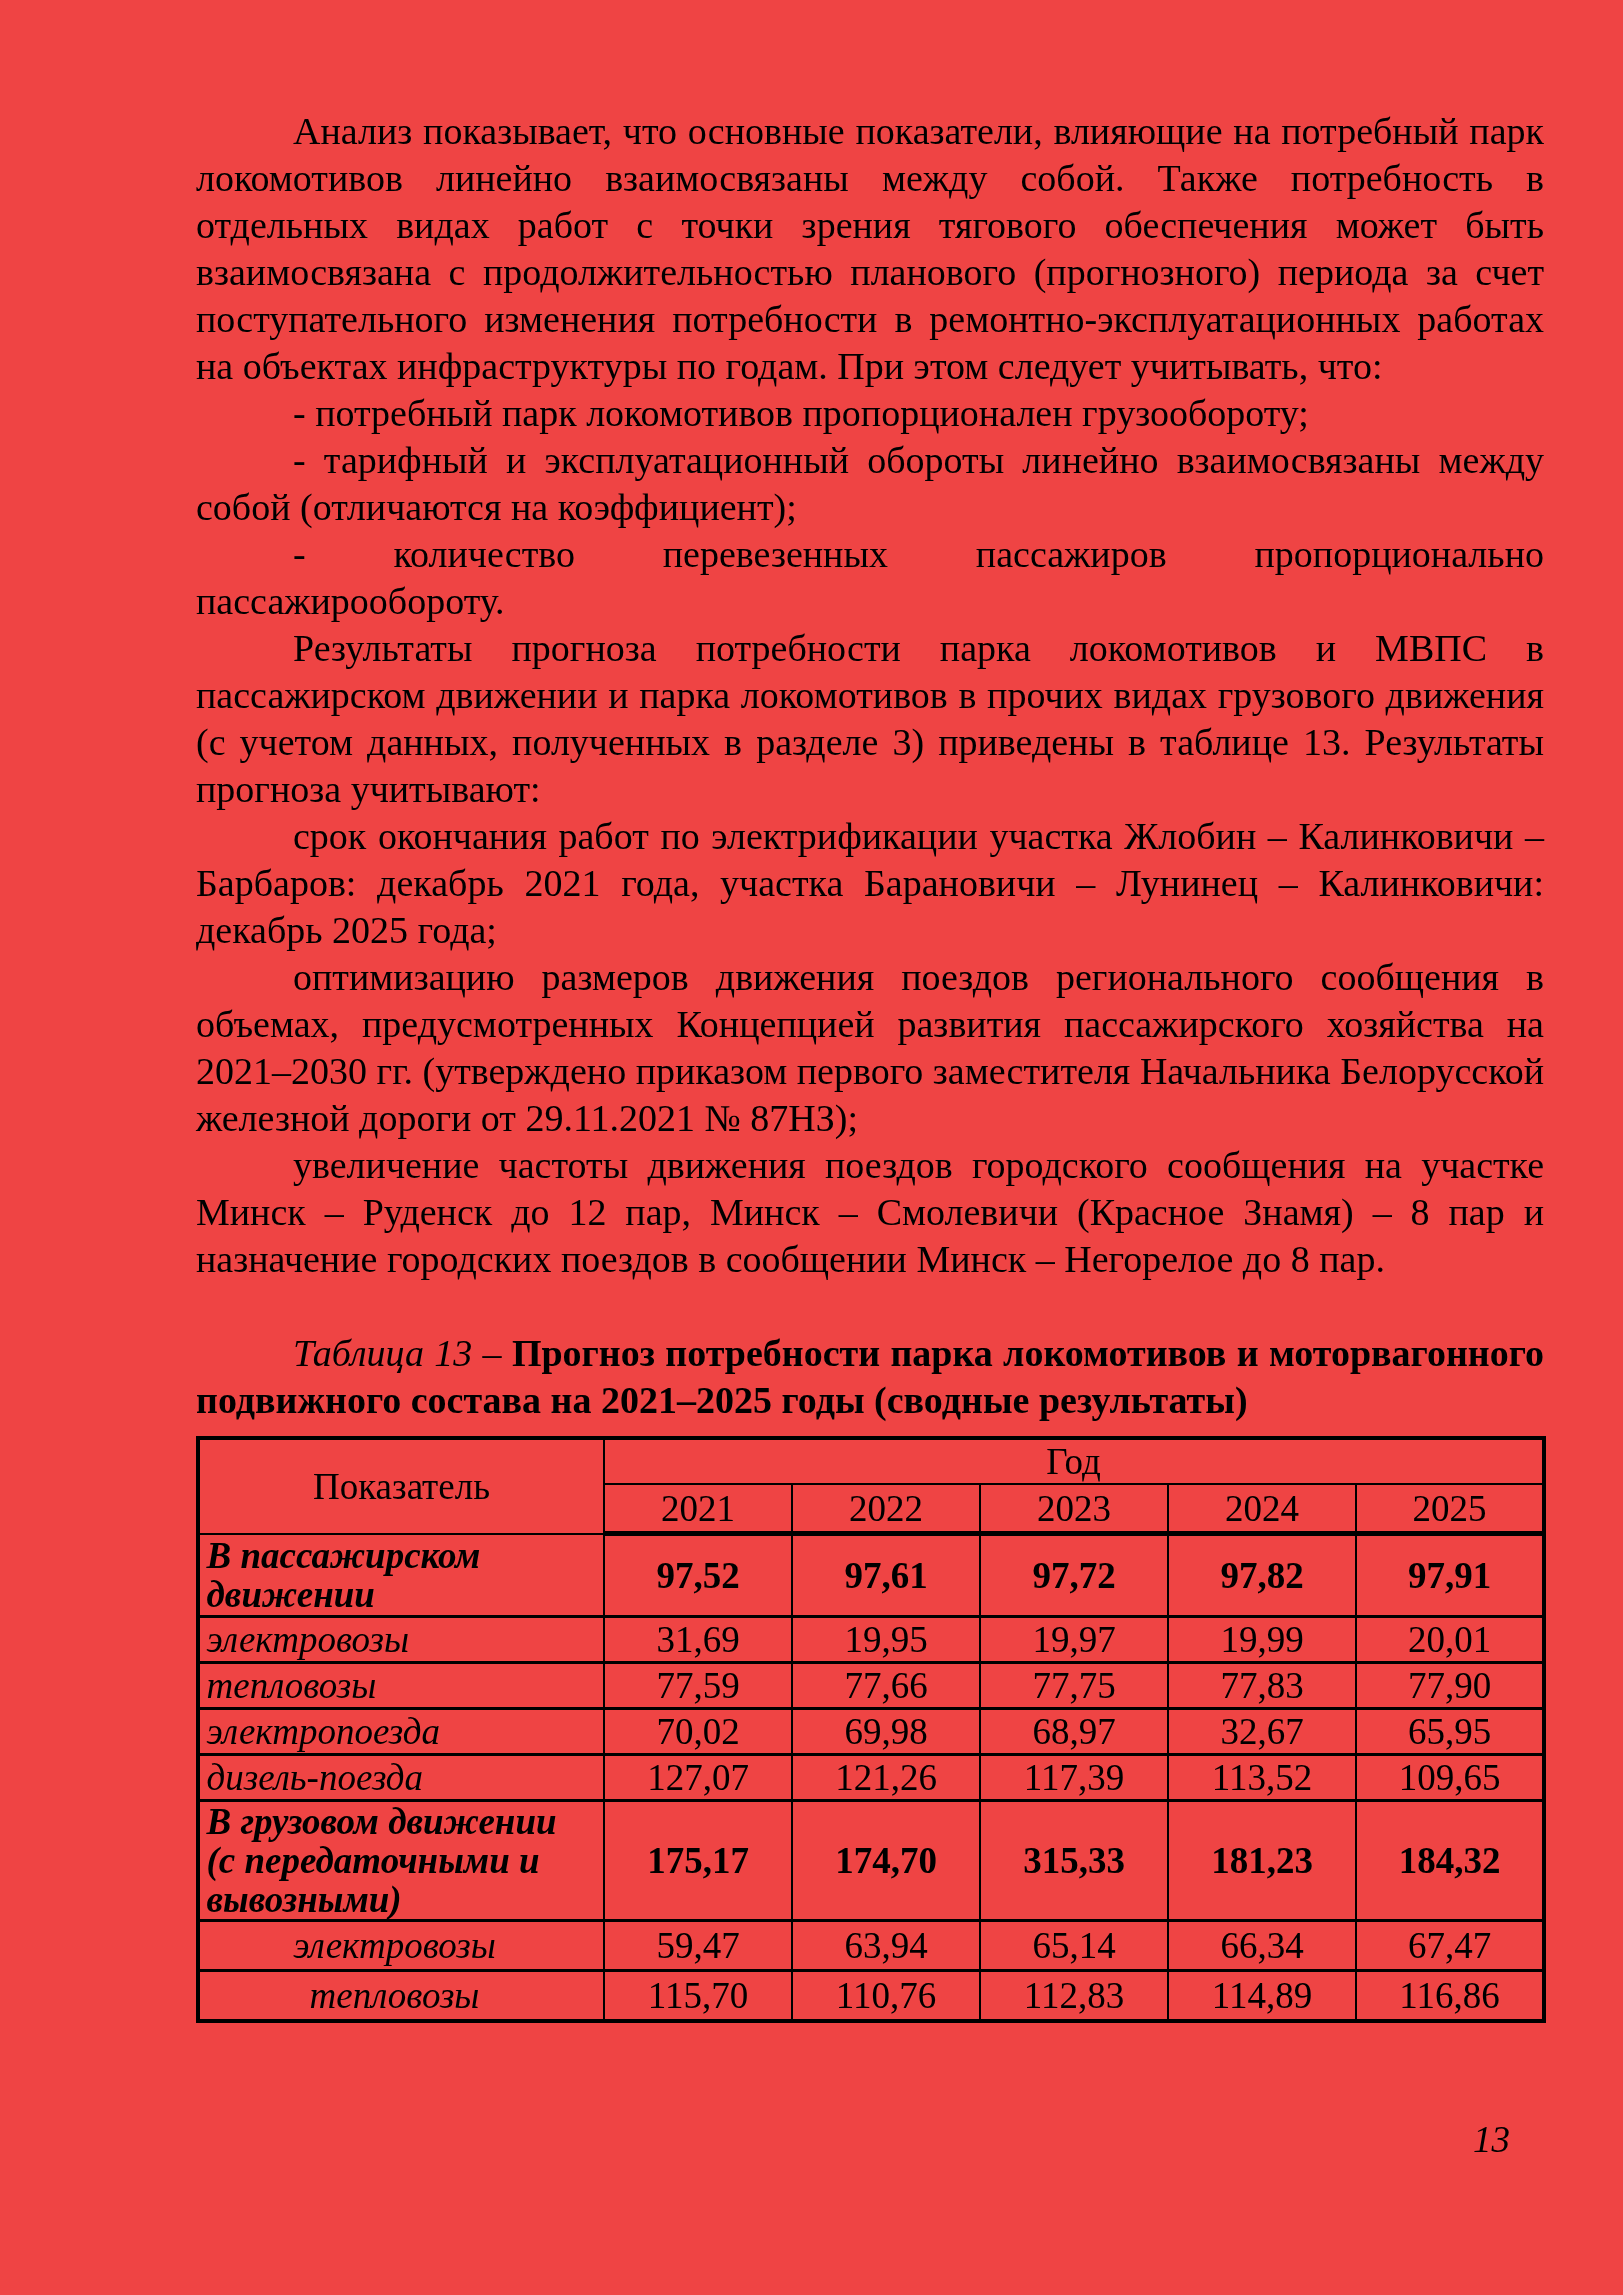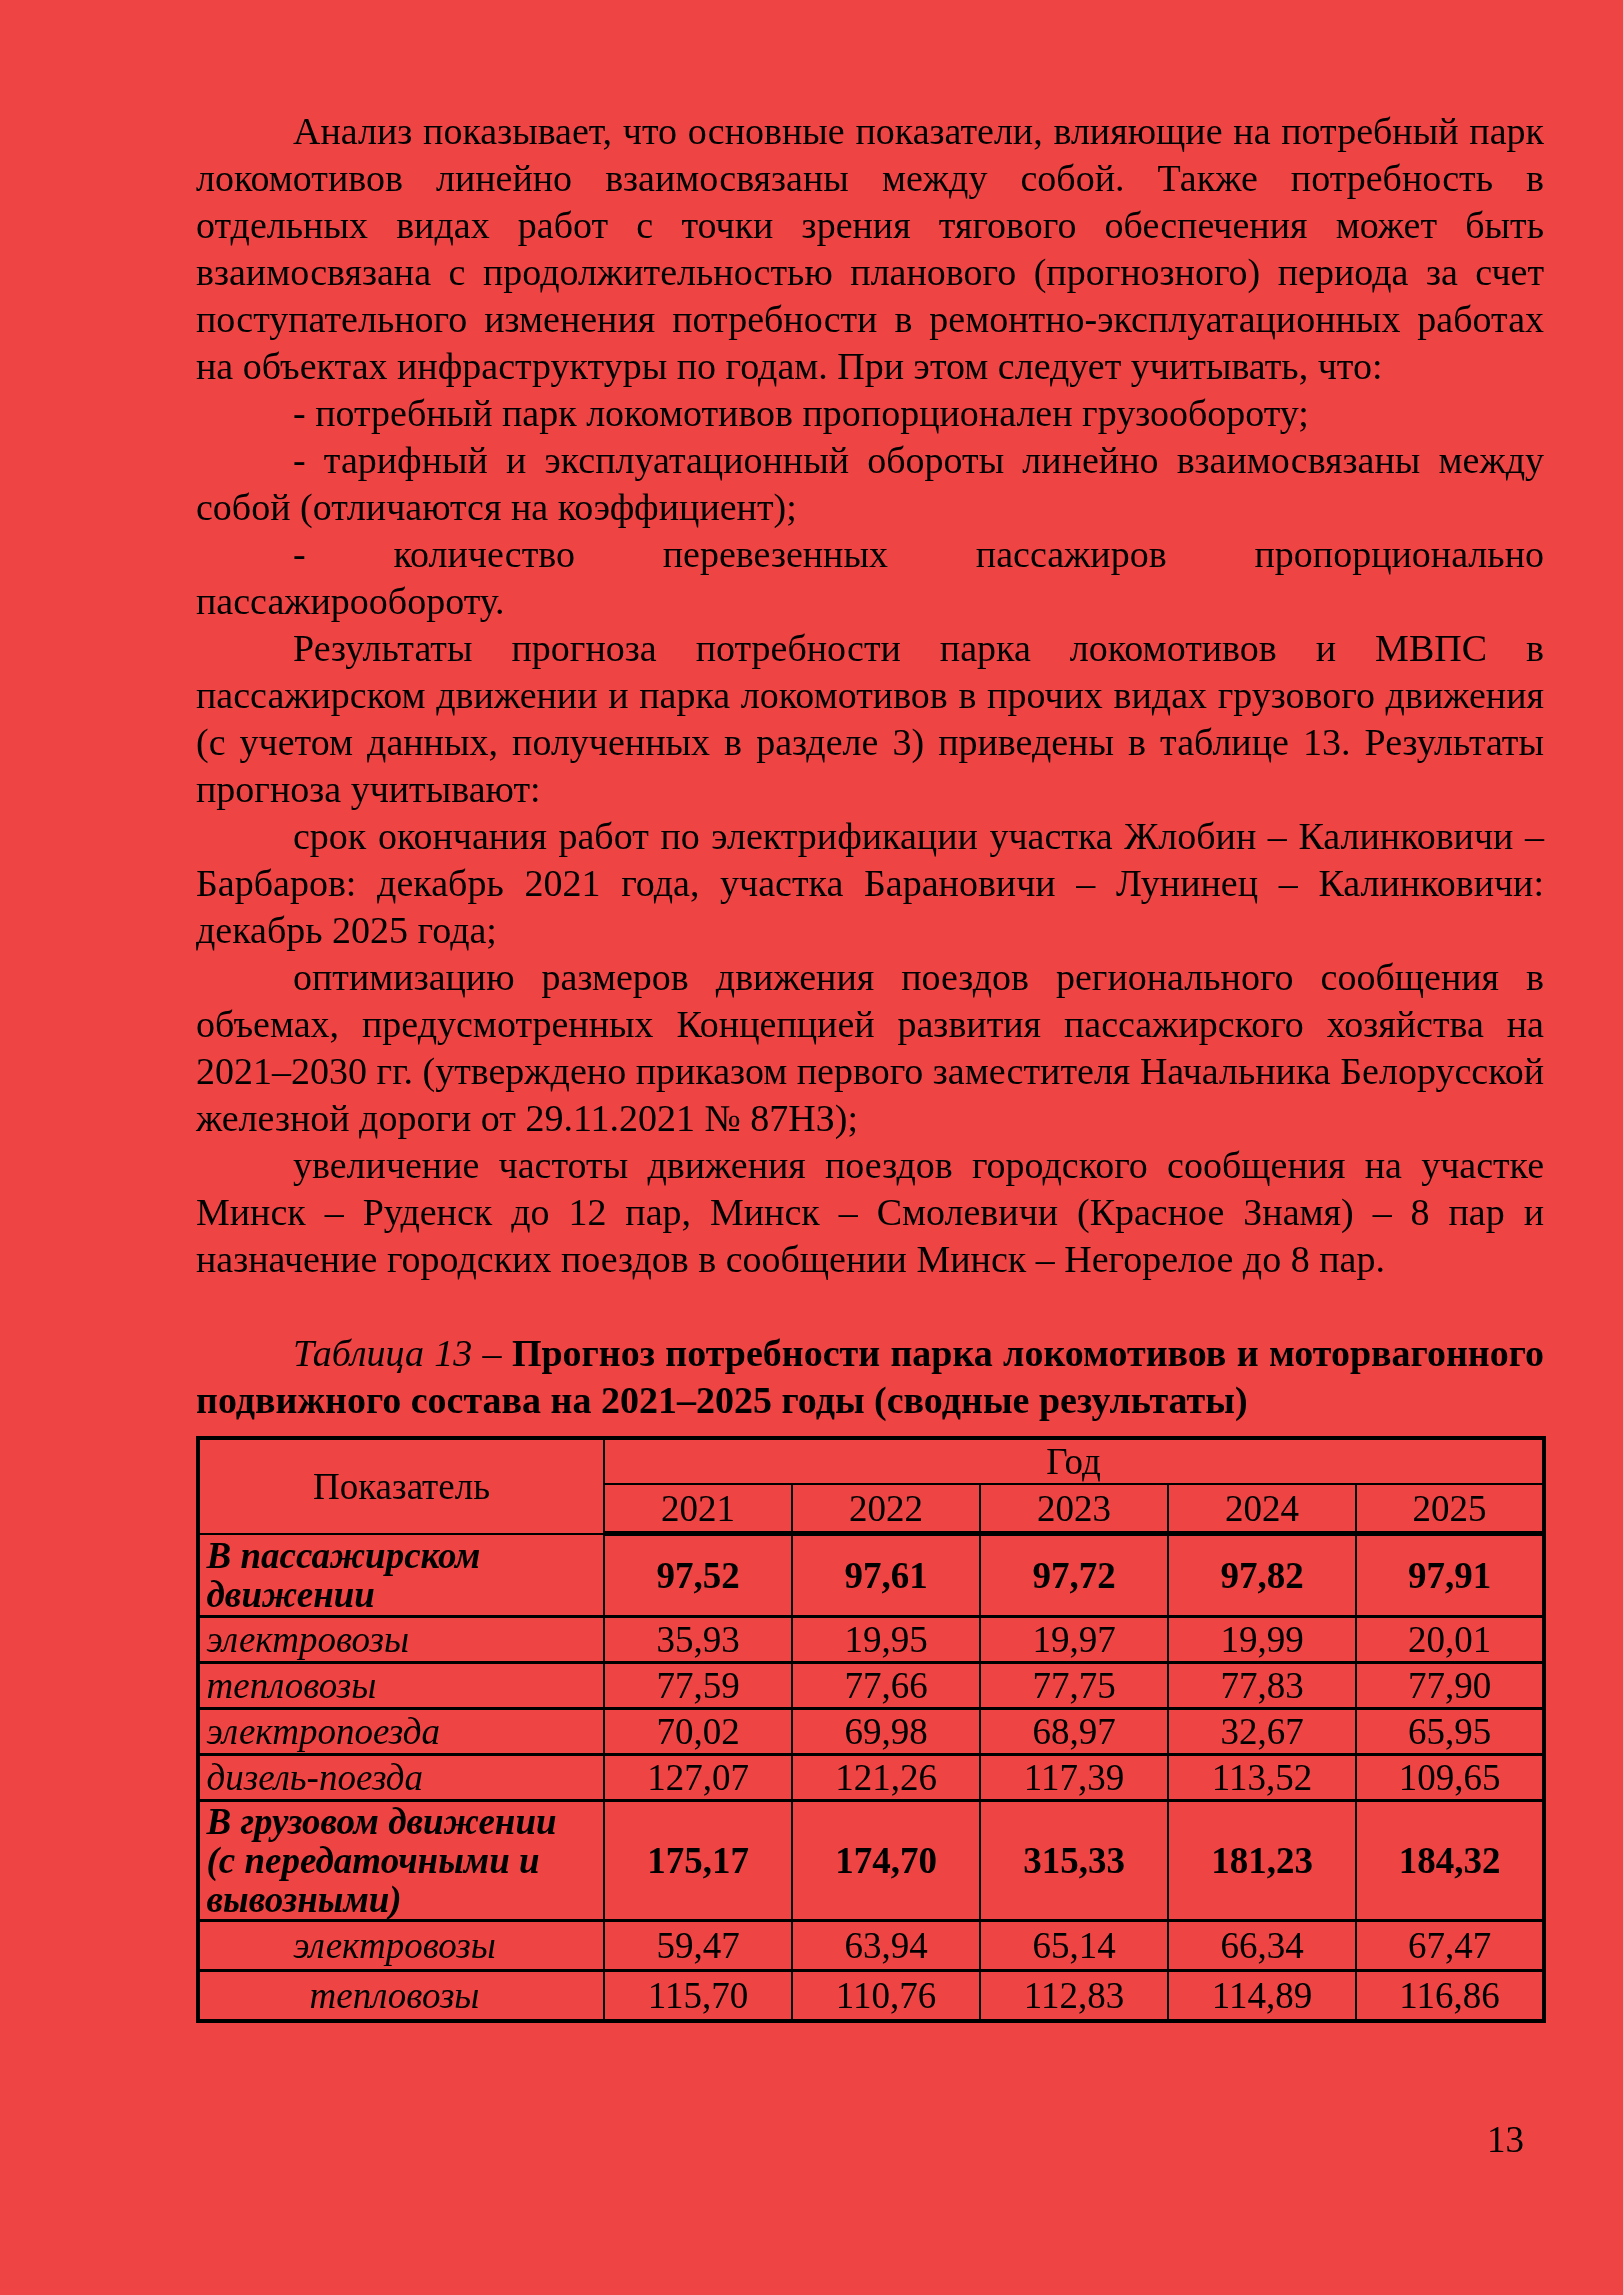--- a/index.html
+++ b/index.html
@@ -72,23 +72,24 @@
   .forecast td.val { text-align: center; }
   .forecast tr.r2 td { height: 79px; }
   .forecast tr.r1 td { height: 43px; }
   .forecast tr.r1b td { height: 47px; }
   .forecast tr.r3 td { height: 110px; }
   .forecast tr.bold td { font-weight: bold; }
   .forecast tr.centered td.lbl { text-align: center; padding-left: 0; }
   .pagenum {
     position: absolute;
     top: 2119px;
-    right: 99px;
+    right: 113px;
     font-size: 37px;
     line-height: 42px;
+    font-style: italic;
   }
 </style>
 </head>
 <body>
 
 <div class="page">
 
   <p class="body-par">Анализ показывает, что основные показатели, влияющие на потребный парк локомотивов линейно взаимосвязаны между собой. Также потребность в отдельных видах работ с точки зрения тягового обеспечения может быть взаимосвязана с продолжительностью планового (прогнозного) периода за счет поступательного изменения потребности в ремонтно-эксплуатационных работах на объектах инфраструктуры по годам. При этом следует учитывать, что:</p>
   <p class="body-par">- потребный парк локомотивов пропорционален грузообороту;</p>
   <p class="body-par">- тарифный и эксплуатационный обороты линейно взаимосвязаны между собой (отличаются на коэффициент);</p>
@@ -130,21 +131,21 @@
       <tr class="r2 bold">
         <td class="lbl">В пассажирском движении</td>
         <td class="val">97,52</td>
         <td class="val">97,61</td>
         <td class="val">97,72</td>
         <td class="val">97,82</td>
         <td class="val">97,91</td>
       </tr>
       <tr class="r1">
         <td class="lbl">электровозы</td>
-        <td class="val">35,93</td>
+        <td class="val">31,69</td>
         <td class="val">19,95</td>
         <td class="val">19,97</td>
         <td class="val">19,99</td>
         <td class="val">20,01</td>
       </tr>
       <tr class="r1">
         <td class="lbl">тепловозы</td>
         <td class="val">77,59</td>
         <td class="val">77,66</td>
         <td class="val">77,75</td>

